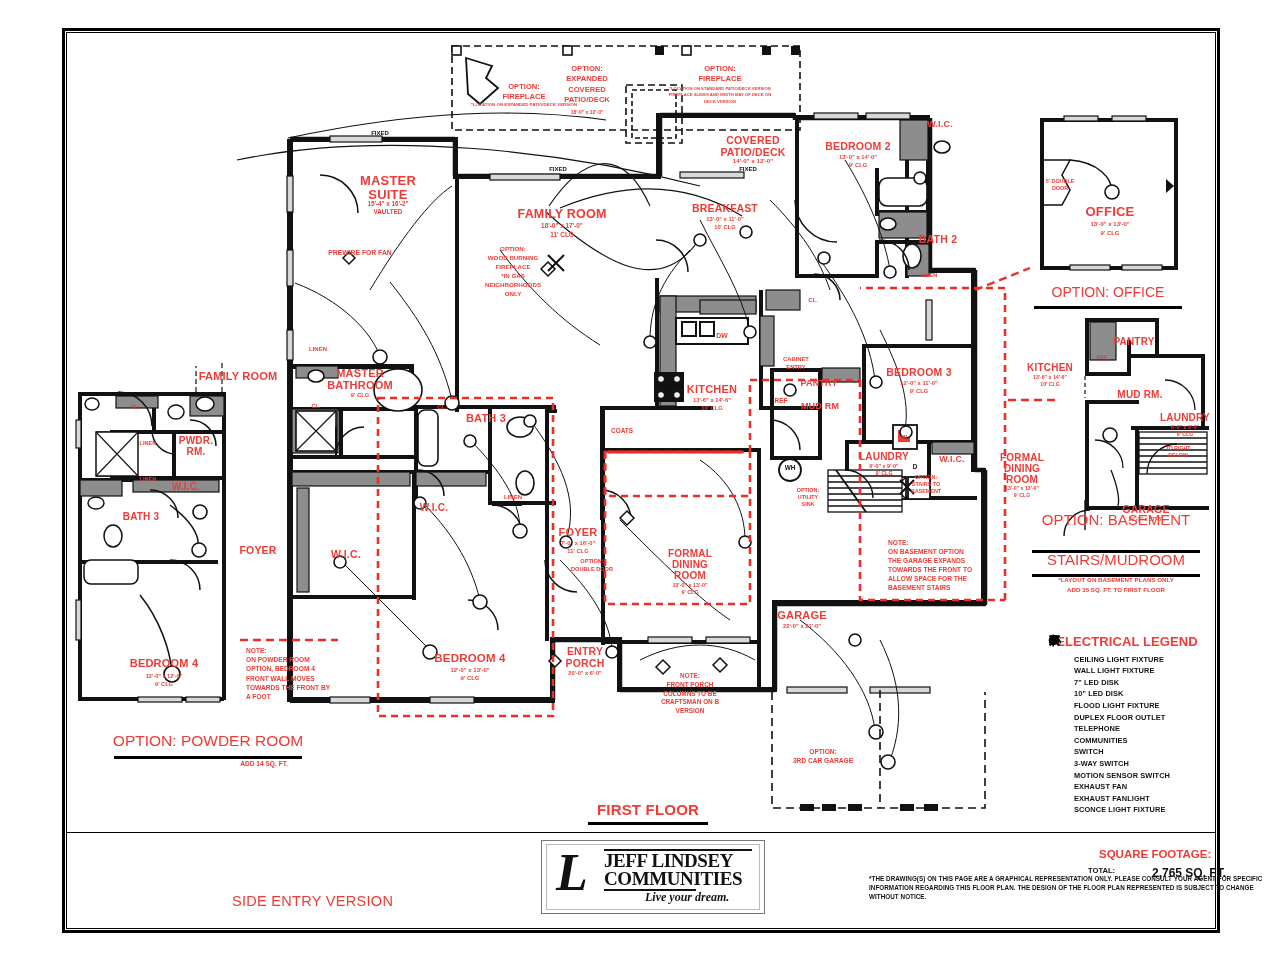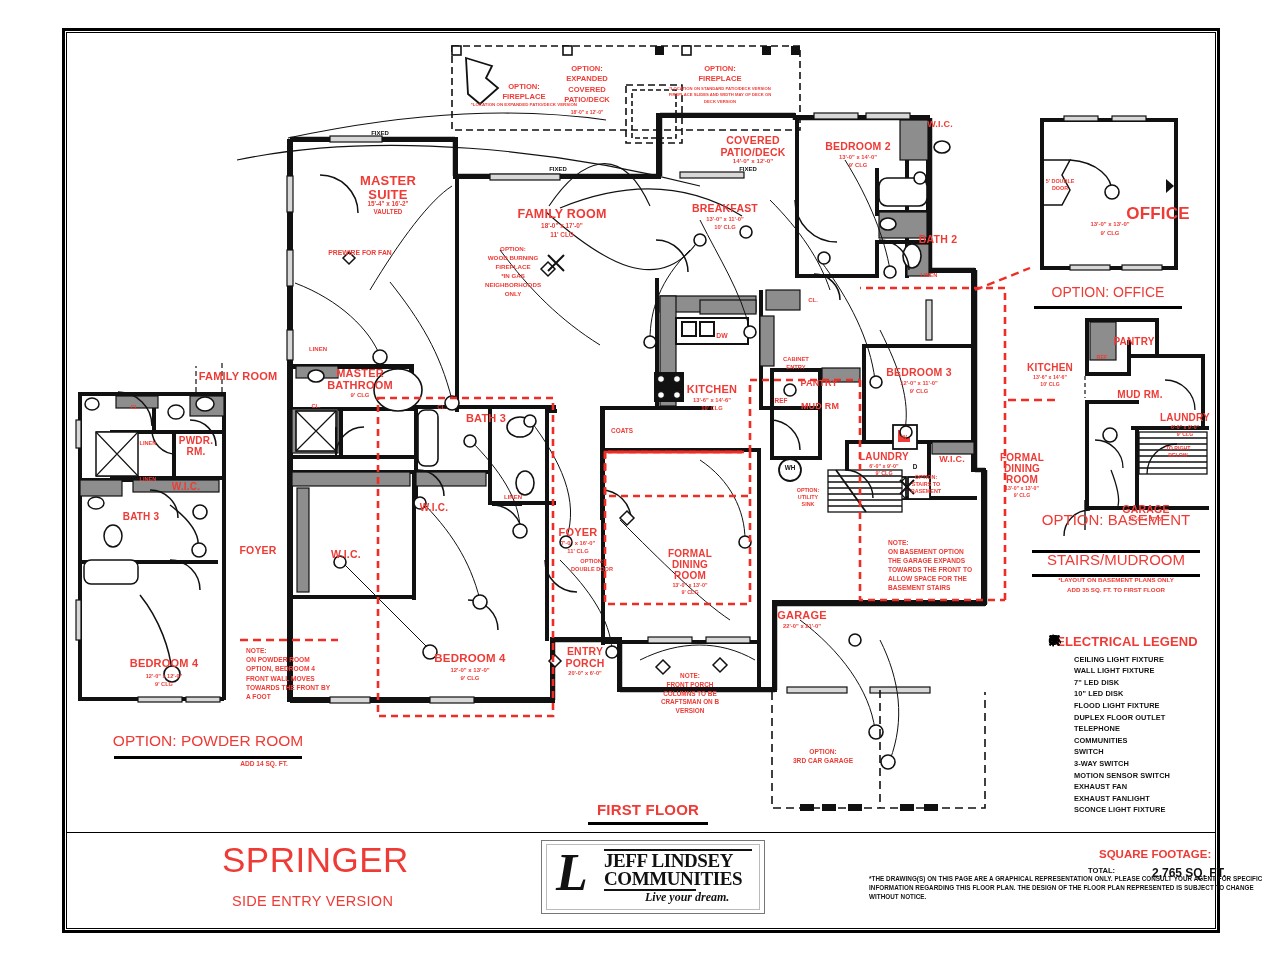--- a/index.html
+++ b/index.html
@@ -685,21 +685,21 @@
 ON POWDER ROOM
 OPTION, BEDROOM 4
 FRONT WALL MOVES
 TOWARDS THE FRONT BY
 A FOOT</div>
 
   <div class="t red ctr" style="left:208px;top:733px;font-size:15.5px;">OPTION: POWDER ROOM</div>
   <div class="underline" style="left:208px;top:756px;width:188px;"></div>
   <div class="t red ctr" style="left:264px;top:760px;font-size:6.6px;font-weight:700;">ADD 14 SQ. FT.</div>
 
-  <div class="t red rm ctr" style="left:1110px;top:205px;font-size:17px;margin-left:48px;">OFFICE</div>
+  <div class="t red rm ctr" style="left:1110px;top:205px;font-size:13px;">OFFICE</div>
   <div class="t red dim ctr" style="left:1110px;top:221px;font-size:6px;">13'-0" x 13'-0"</div>
   <div class="t red dim ctr" style="left:1110px;top:230px;font-size:6px;">9' CLG</div>
   <div class="t red ctr" style="left:1060px;top:178px;font-size:5.4px;font-weight:700;line-height:1.35;">5' DOUBLE
 DOOR</div>
   <div class="t red ctr" style="left:1108px;top:285px;font-size:14px;">OPTION: OFFICE</div>
   <div class="underline" style="left:1108px;top:306px;width:148px;"></div>
 
   <div class="t red rm ctr" style="left:1050px;top:363px;font-size:10px;">KITCHEN</div>
   <div class="t red dim ctr" style="left:1050px;top:375px;font-size:5.2px;">13'-6" x 14'-6"</div>
   <div class="t red dim ctr" style="left:1050px;top:382px;font-size:5.2px;">10' CLG</div>
@@ -848,21 +848,20 @@
     <div class="legend-row">
       <span class="legend-sym">
         <svg width="14" height="11" viewBox="0 0 18 14">
             <path d="M2 12 A7 7 0 0 1 16 12" fill="none" stroke="#000" stroke-width="2"></path>
           </svg>
       </span>
       <span class="legend-lbl">SCONCE LIGHT FIXTURE</span>
     </div>
   </div>
 
-  <div class="maintitle">SPRINGER</div>
   <div class="subtitle">SIDE ENTRY VERSION</div>
 
   <div class="logo-box"></div>
   <div class="logo-inner"></div>
   <div class="logo-mark">L</div>
   <div class="logo-rule" style="left:604px;top:849px;width:148px;"></div>
   <div class="logo-name" style="top:851px;">JEFF LINDSEY</div>
   <div class="logo-name" style="top:869px;">COMMUNITIES</div>
   <div class="logo-rule" style="left:604px;top:889px;width:92px;"></div>
   <div class="logo-tag">Live your dream.</div>

